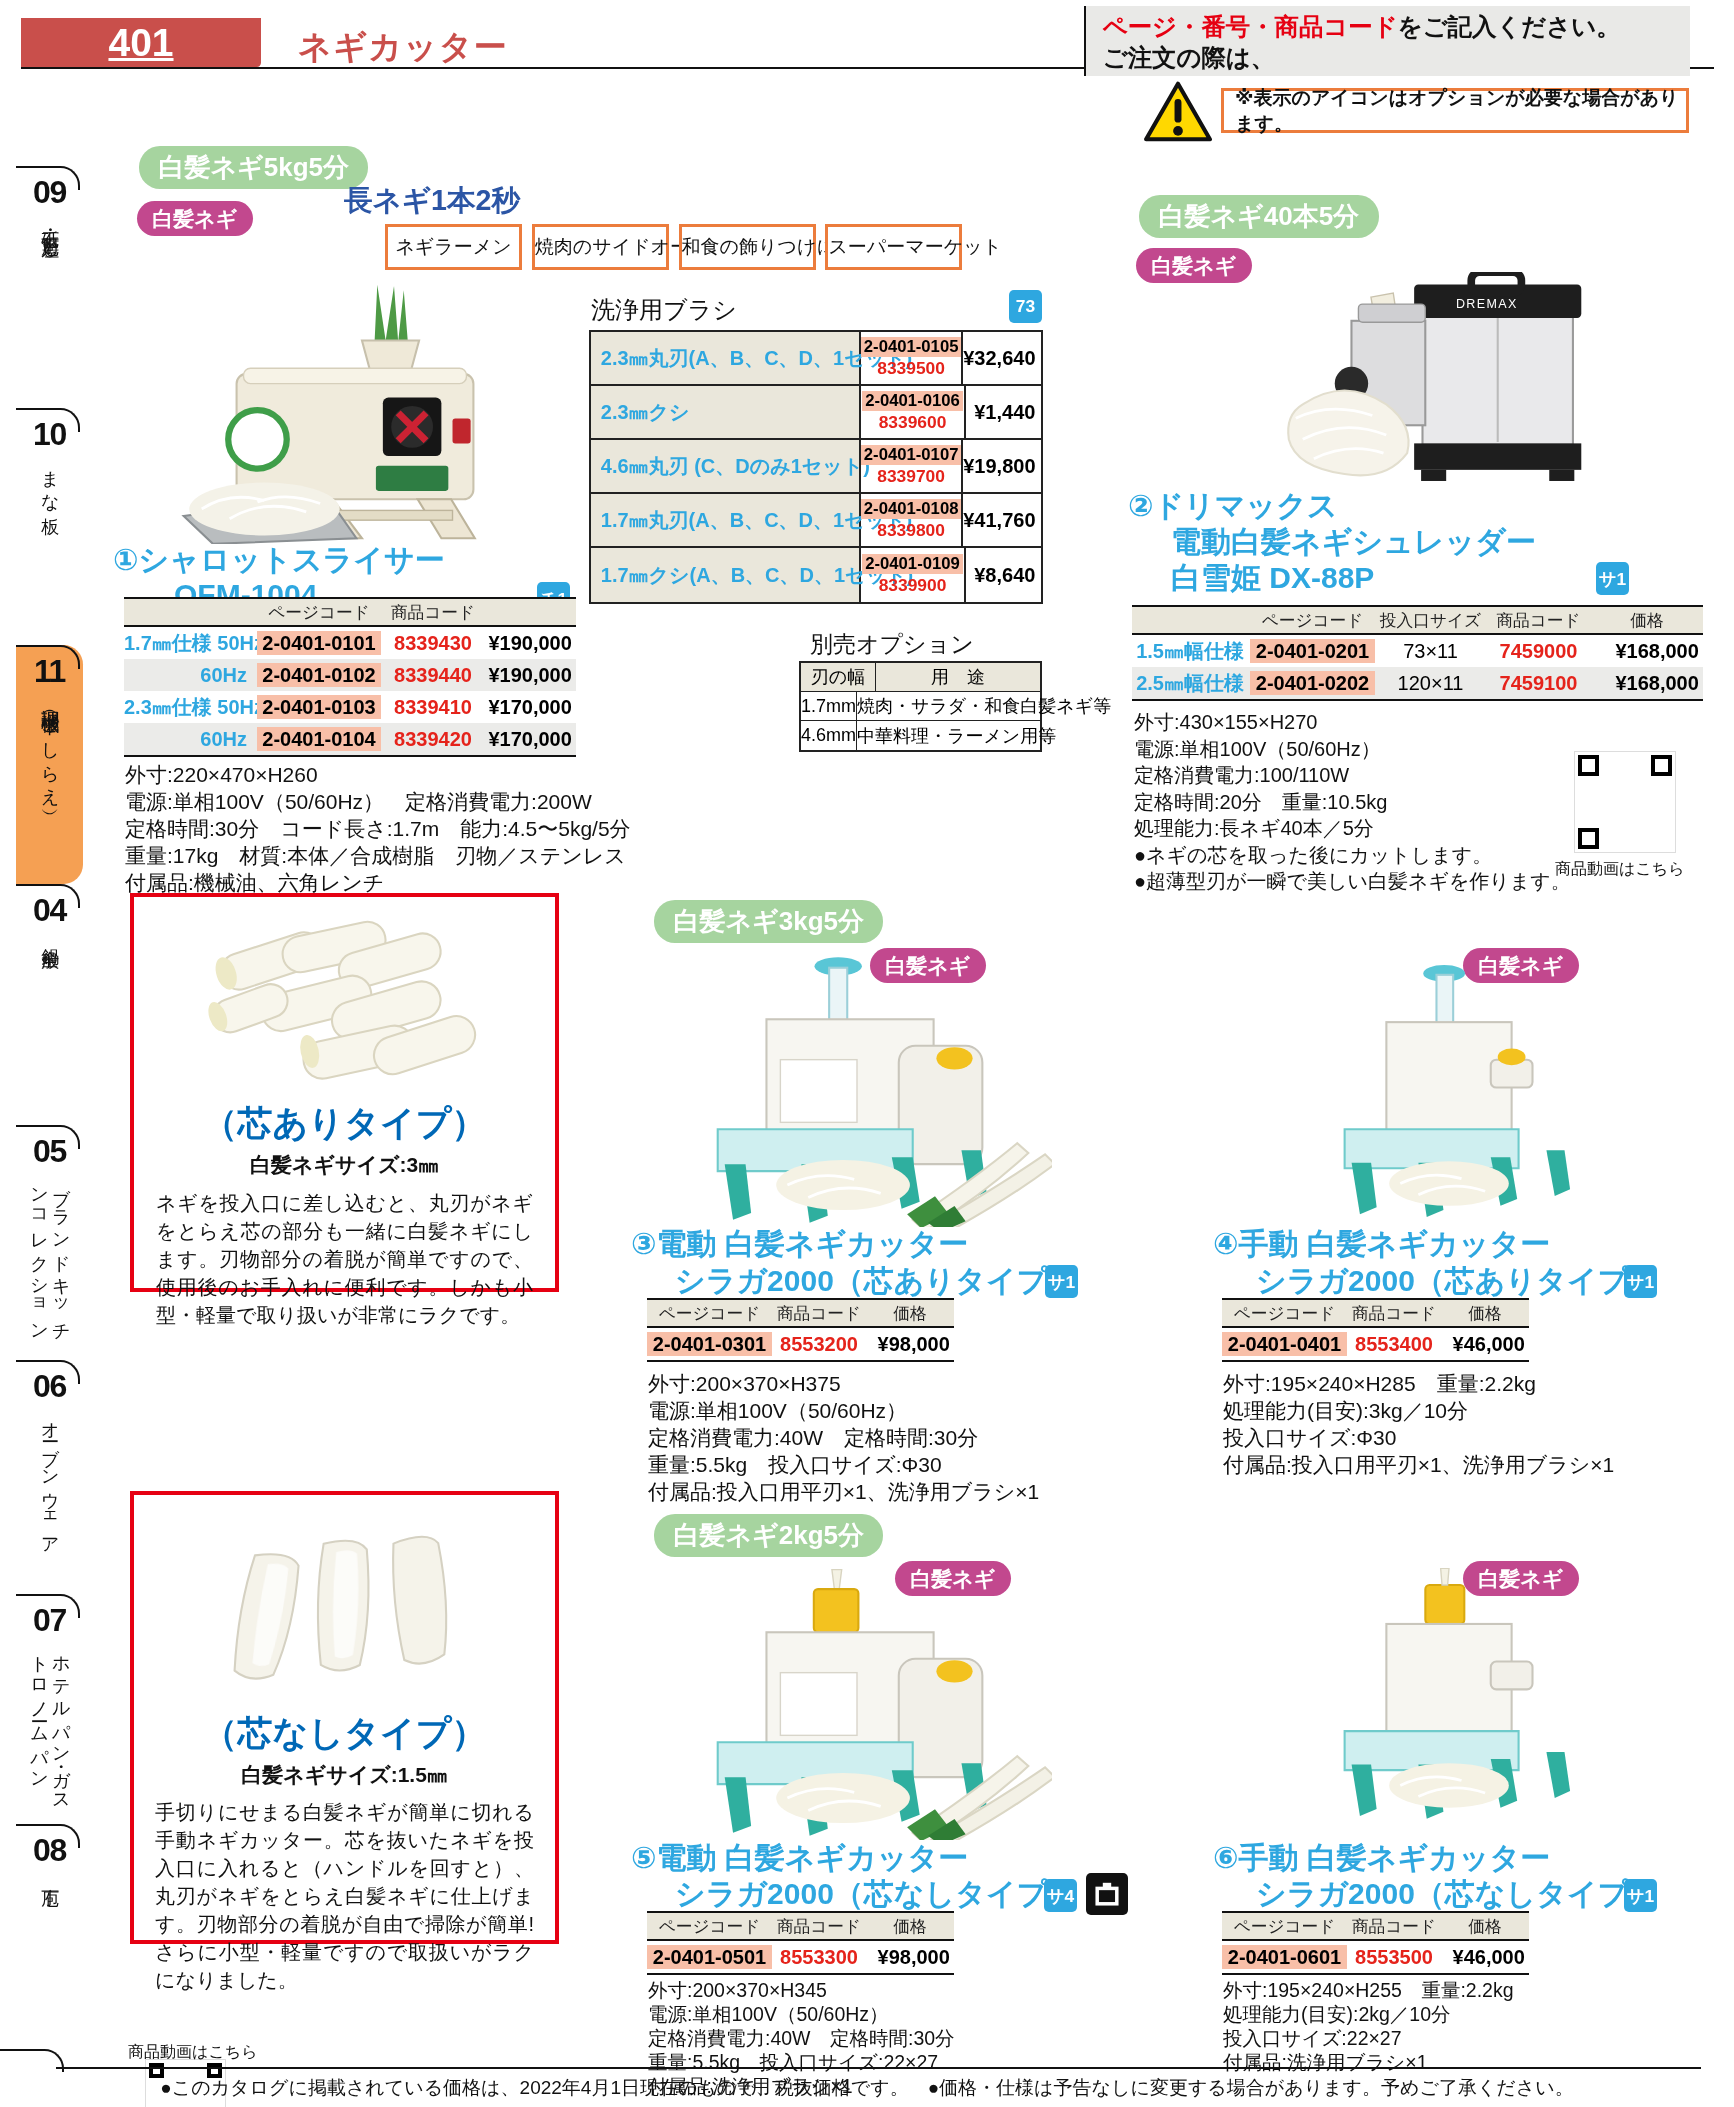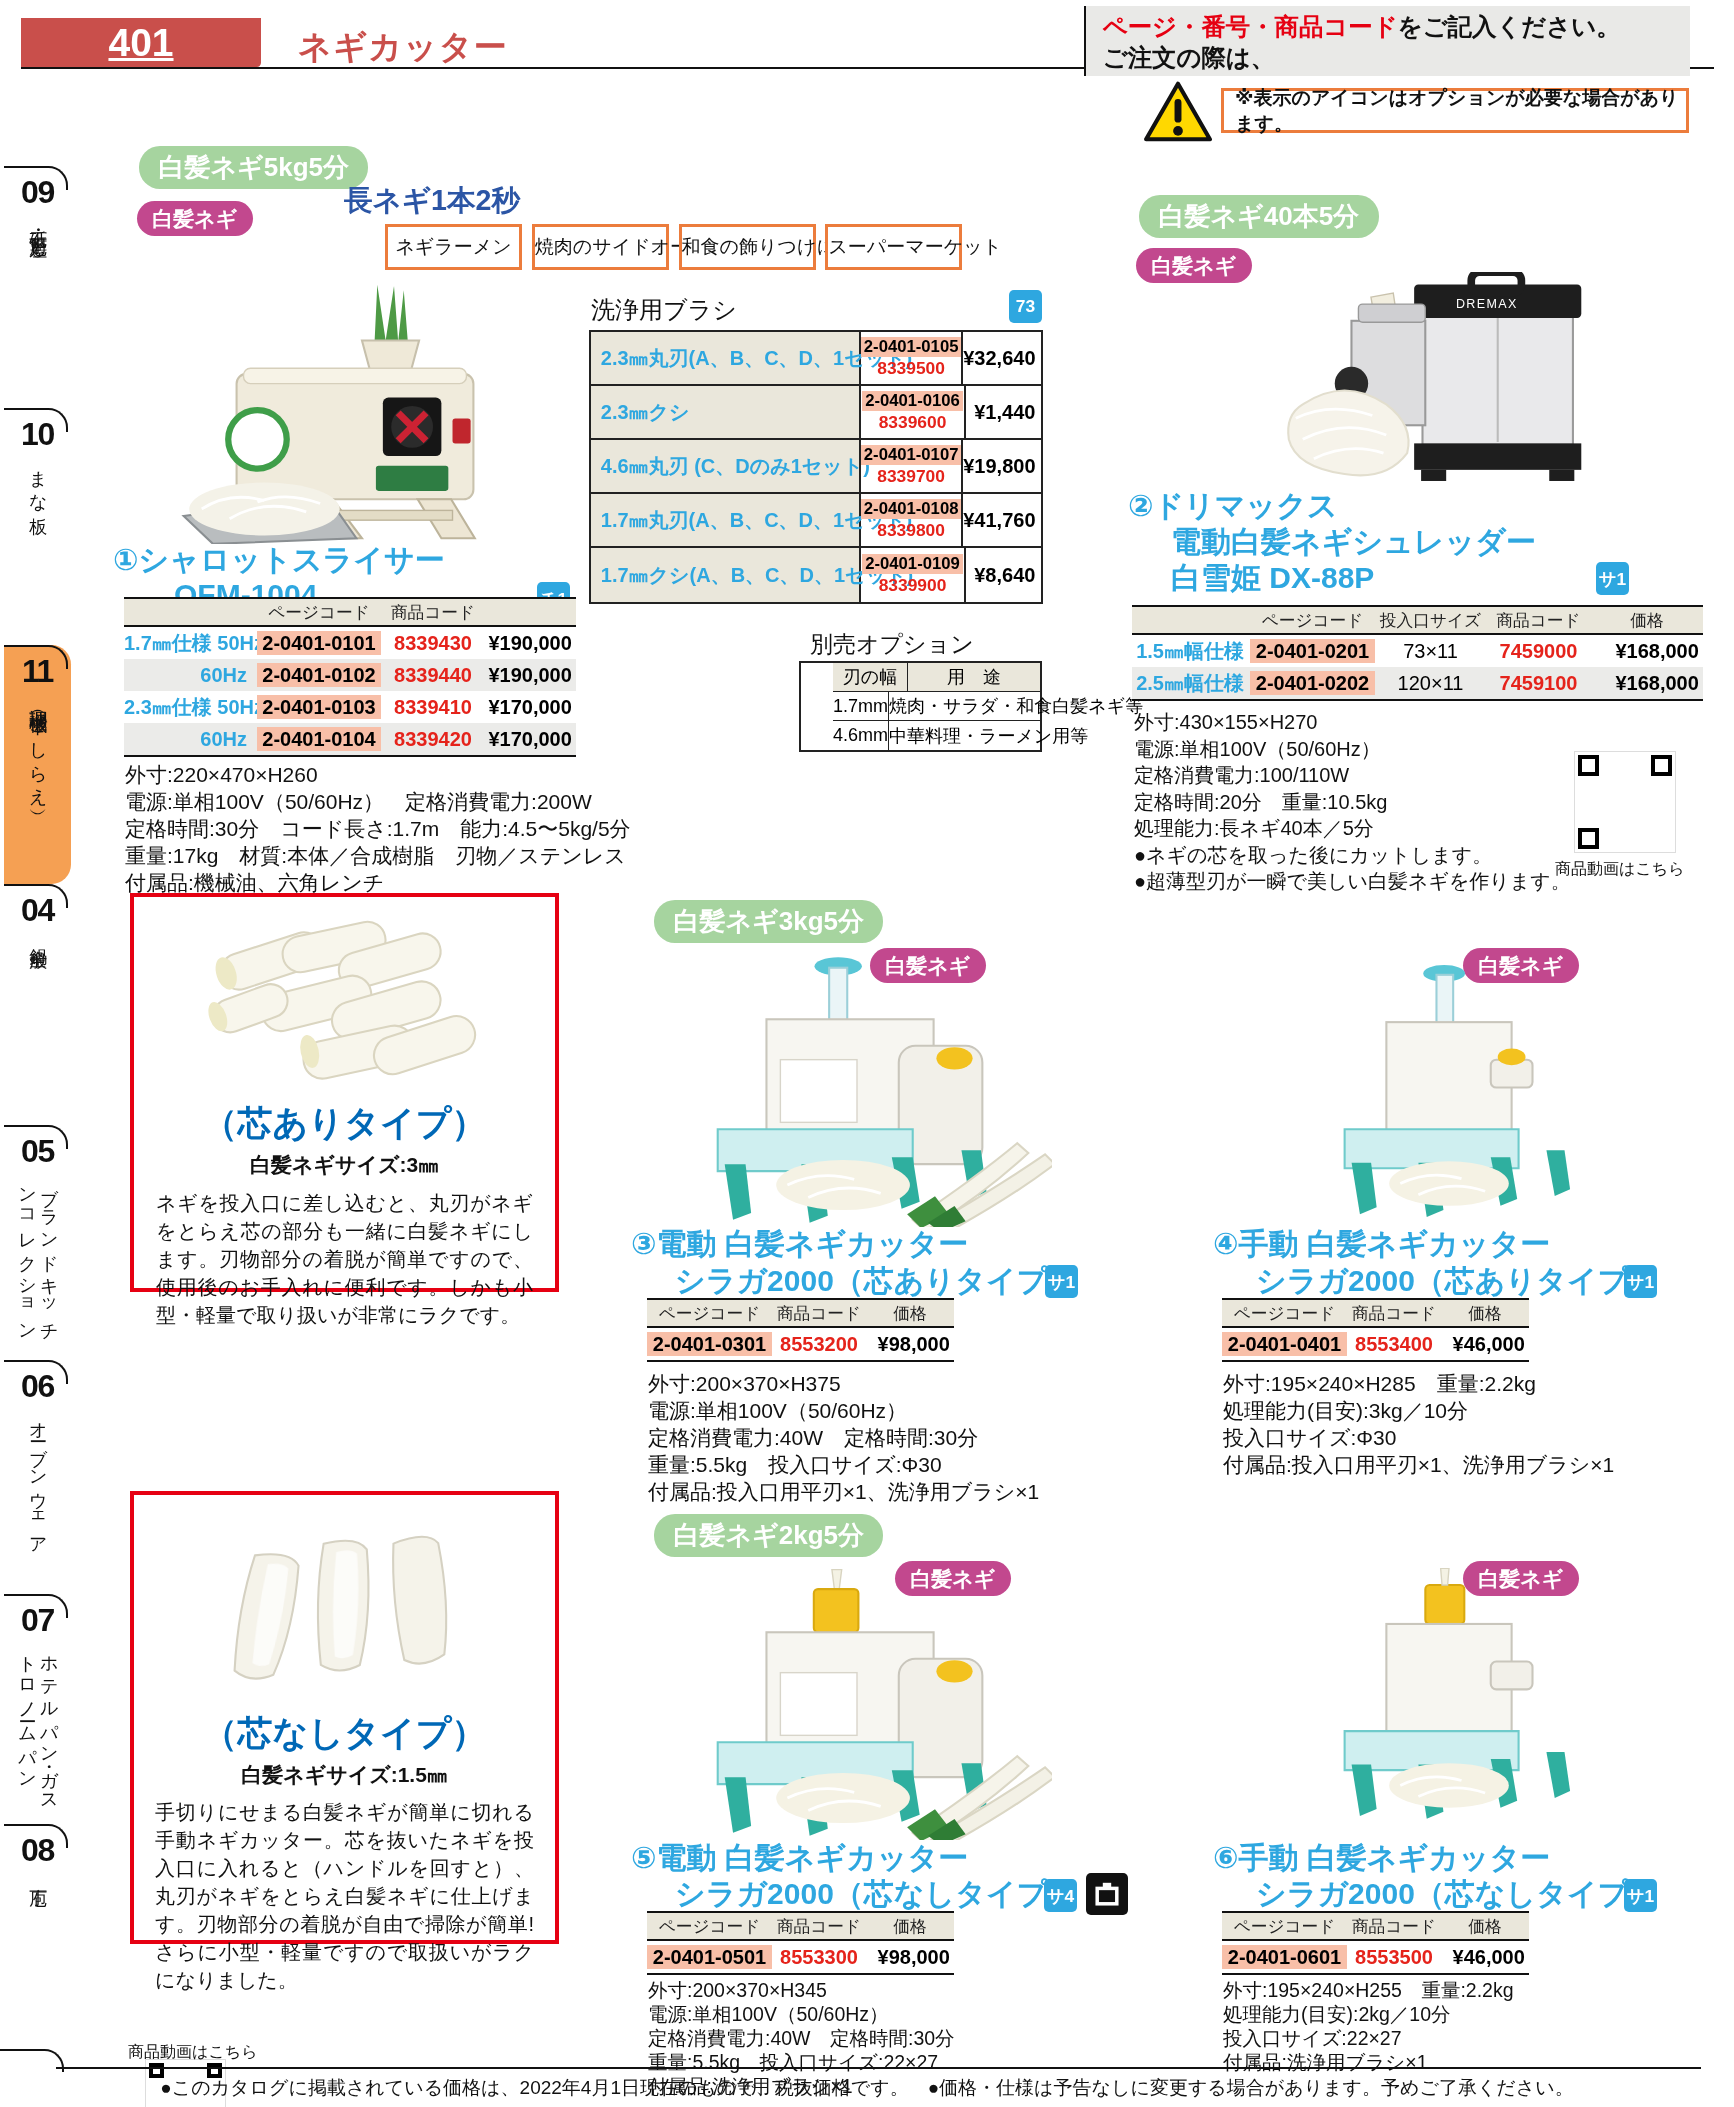--- a/index.html
+++ b/index.html
@@ -16,21 +16,21 @@
 .pgbox{left:21px;top:18px;width:240px;height:49px;background:var(--red);color:#fff;
   font-size:39px;font-weight:bold;display:flex;align-items:center;justify-content:center;border-radius:0 0 4.2px 0;text-decoration:underline;}
 .pgtitle{left:298px;top:25px;color:var(--red);font-size:33px;font-weight:bold;letter-spacing:1.4px;}
 .hrule{left:21px;top:67px;width:1693px;border-top:2.8px solid #111;}
 .orderbox{left:1084px;top:5.6px;width:606px;height:70px;background:#E9E9E7;border-left:2.8px solid #111;
   padding:5.6px 0 0 16.7px;line-height:31px;font-size:24.4px;font-weight:bold;color:#111;}
 .warn-row{left:1143px;top:81px;}
 .warnbox{left:1221px;top:88px;width:468px;height:45px;border:3.5px solid var(--orange);background:#fff;
   display:flex;align-items:center;padding-left:11px;font-size:19px;font-weight:bold;color:#111;}
 
-.tab{position:absolute;left:4px;width:67px;}
+.tab{position:absolute;left:16px;width:67px;}
 .tab::before{content:"";position:absolute;top:0;left:0;right:2.8px;height:22px;
   border-top:2.1px solid #111;border-right:2.1px solid #111;border-top-right-radius:19.5px;}
 .tab.active{background:var(--tabactive);border-radius:0 19.5px 19.5px 0;}
 .tnum{margin-top:8.4px;text-align:center;font-size:32px;font-weight:800;color:#111;letter-spacing:-1.4px;}
 .tlabel{margin-top:4.2px;display:flex;justify-content:center;}
 .tlabel span{writing-mode:vertical-rl;font-size:18px;color:#111;letter-spacing:2.1px;line-height:21.6px;max-height:174px;}
 .tabend{position:absolute;left:0;width:67px;height:22px;}
 .tabend::before{content:"";position:absolute;top:0;left:0;right:2.8px;height:21px;
   border-top:2.1px solid #111;border-right:2.1px solid #111;border-top-right-radius:19.5px;}
 
@@ -70,21 +70,21 @@
 .parts .r:last-child{border-bottom:none;}
 .parts .n{width:270px;background:var(--beige);color:var(--cyan);font-weight:bold;font-size:20px;
   display:flex;align-items:center;padding-left:9.8px;white-space:nowrap;border-right:2.1px solid #222;}
 .parts .cd{width:105px;border-right:2.1px solid #222;display:flex;flex-direction:column;align-items:center;justify-content:center;gap:0.7px;}
 .parts .cd .pg{background:var(--salmon);font-size:16.7px;font-weight:600;padding:0 2.8px;white-space:nowrap;}
 .parts .cd .it{color:var(--codered);font-weight:bold;font-size:17.4px;white-space:nowrap;}
 .parts .pr{flex:1;display:flex;align-items:center;justify-content:flex-end;padding-right:5.6px;
   font-weight:bold;font-size:20px;white-space:nowrap;}
 
 .opts{border:2.1px solid #222;font-size:18px;}
-.opts .r{display:flex;border-bottom:1.4px solid #222;height:29px;align-items:center;margin-left:32px;}
+.opts .r{display:flex;border-bottom:1.4px solid #222;height:29px;align-items:center;}
 .opts .r:last-child{border-bottom:none;}
 .opts .h{background:var(--beige);}
 .opts .c1{width:75px;text-align:center;border-right:1.4px solid #222;height:100%;display:flex;align-items:center;justify-content:center;}
 .opts .c2{flex:1;text-align:center;white-space:nowrap;}
 
 .infobox{border:4.9px solid #E60012;background:#fff;}
 .ibtitle{color:var(--infoblue);font-weight:bold;font-size:35px;text-align:center;white-space:nowrap;}
 .ibsub{color:#111;font-size:21px;font-weight:bold;text-align:center;}
 .ibbody{color:#111;font-size:20px;line-height:28px;text-align:justify;}
 

